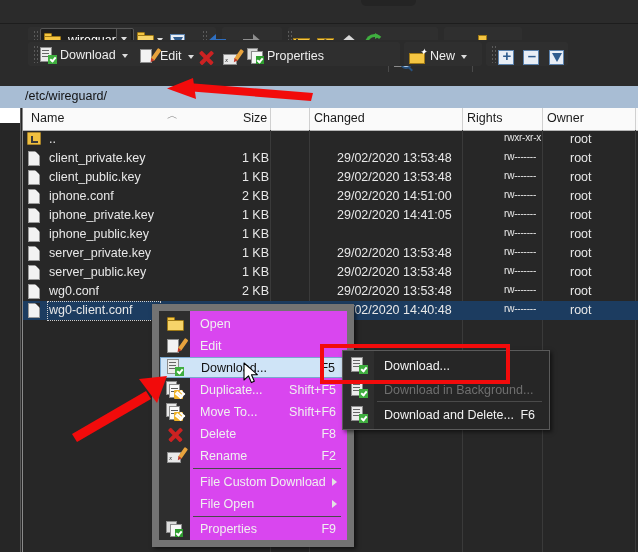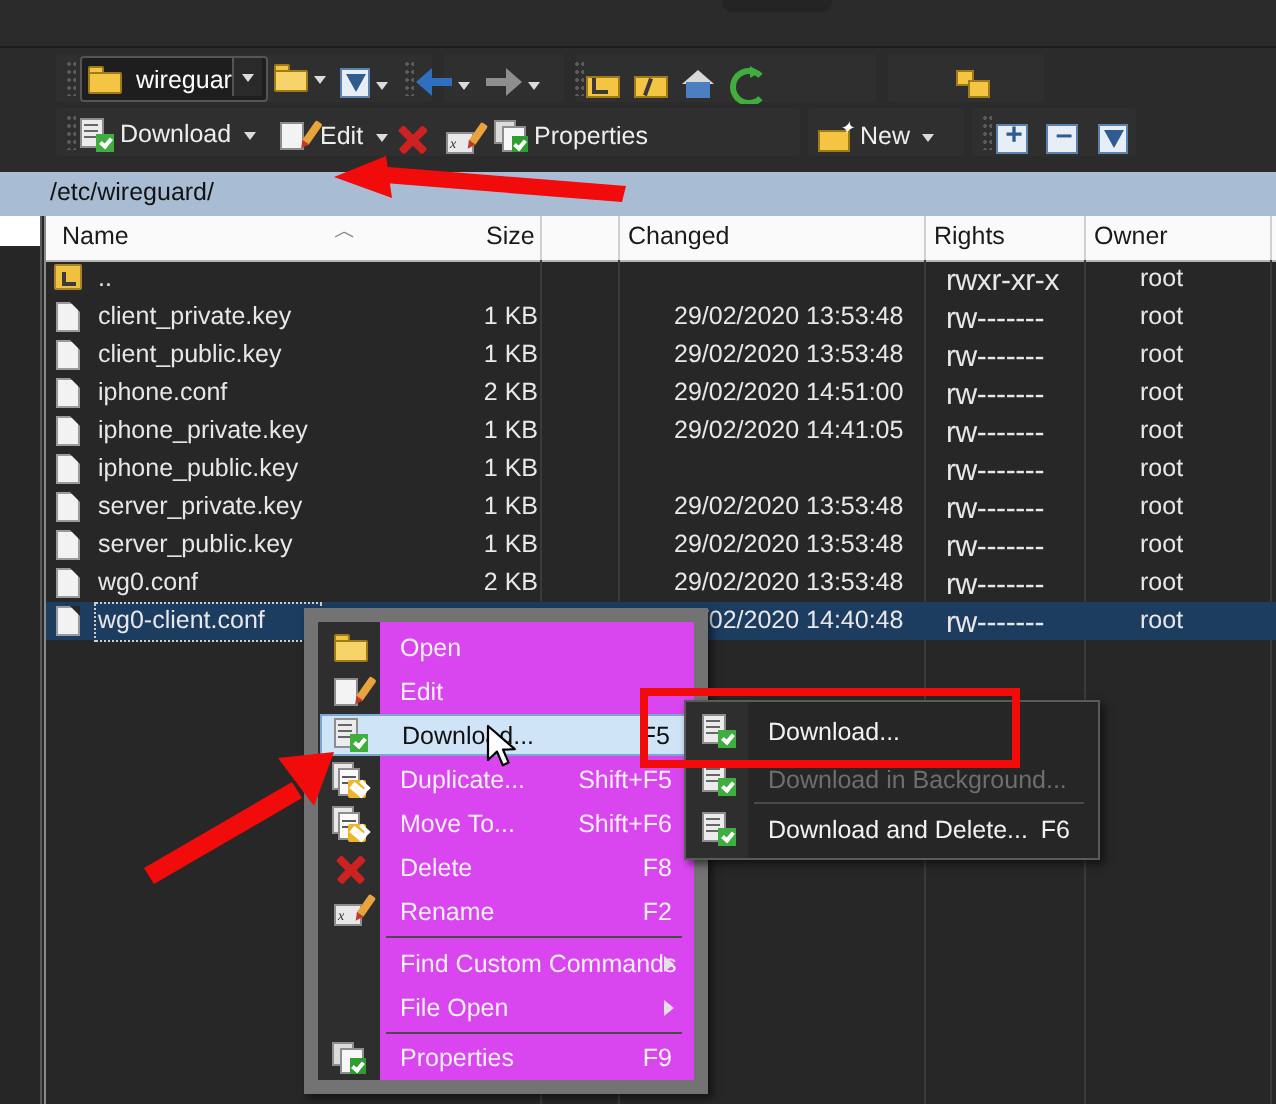--- a/index.html
+++ b/index.html
@@ -15,21 +15,21 @@
   #app{position:absolute;inset:0;width:638px;height:552px;}
 
   
   .topstrip{position:absolute;left:0;top:0;width:638px;height:24px;background:#2b2b2b;}
   .topnub{position:absolute;left:361px;top:-6px;width:55px;height:12px;background:#242424;border-radius:5px;}
   .topline{position:absolute;left:0;top:23px;width:638px;height:1px;background:#1d1d1d;}
 
   
   .toolbar{position:absolute;left:0;height:26px;background:#2b2b2b;}
   .tbrow1{top:25px;width:638px;}
-  .tbrow2{top:52px;width:526px;}
+  .tbrow2{top:40px;width:526px;}
   .tbband{position:absolute;top:2px;height:24px;background:#2f2f2f;border-radius:2px;}
 
   .grip{display:inline-block;width:5px;height:18px;vertical-align:middle;
         background-image:
           radial-gradient(circle,#6a6a6a 0.8px,transparent 1px);
         background-size:3px 4px;opacity:.75;margin:0 2px;}
   .tbitem{position:absolute;display:flex;align-items:center;height:24px;white-space:nowrap;}
   .tblabel{font-size:12.5px;color:#eeeeee;padding:0 3px;}
   .caret{width:0;height:0;border-left:3.5px solid transparent;border-right:3.5px solid transparent;
          border-top:4px solid #dcdcdc;margin:2px 4px 0 3px;}
@@ -56,21 +56,21 @@
   .hdr{position:absolute;left:23px;top:0;width:615px;height:22px;background:#fafafa;border-bottom:1px solid #b6b6b6;}
   .hdrcell{position:absolute;top:3px;font-size:12.5px;color:#1a1a1a;}
   .hdrdiv{position:absolute;top:0;width:1px;height:22px;background:#d0d0d0;}
   .sortmark{position:absolute;left:144px;top:0px;font-size:11px;color:#808080;}
 
   .rows{position:absolute;left:23px;top:22px;width:615px;height:422px;}
   .row{position:absolute;left:0;width:615px;height:19px;}
   .row .nm{position:absolute;left:26px;top:2px;font-size:12.5px;color:#e8e8e8;white-space:nowrap;}
   .row .sz{position:absolute;left:180px;width:66px;text-align:right;top:2px;font-size:12.5px;color:#e8e8e8;}
   .row .ch{position:absolute;left:314px;top:2px;font-size:12.5px;color:#e8e8e8;white-space:nowrap;}
-  .row .rt{position:absolute;left:450px;top:2px;font-size:15px;color:#e8e8e8;white-space:nowrap;letter-spacing:-0.2px;}
+  .row .rt{position:absolute;left:481px;top:2px;font-size:10px;color:#e8e8e8;white-space:nowrap;letter-spacing:-0.2px;}
   .row .ow{position:absolute;left:547px;top:2px;font-size:12.5px;color:#e8e8e8;}
   .row.sel{background:#1c3c60;}
   .row.sel .focusbox{position:absolute;left:24px;top:0px;height:18px;border:1px dotted #cfcfcf;}
 
   .colline{position:absolute;top:0;width:1px;height:422px;background:#3a3a3a;}
 
   
   .ficon{position:absolute;left:5px;top:2px;width:12px;height:15px;background:#f2f2f2;
          border:1px solid #9a9a9a;box-sizing:border-box;}
   .ficon:after{content:"";position:absolute;right:-1px;top:-1px;border-width:0 5px 5px 0;
@@ -571,21 +571,21 @@
           <i class="rx">x</i>
           <i class="rp"></i>
         </span>
       <span class="mlabel">Rename</span>
       <span class="mkey">F2</span>
     </div>
 
     <i class="midiv" style="top:157px;"></i>
 
     <div class="mi" style="top:160px;">
-      <span class="mlabel">Find Custom Commands</span>
+      <span class="mlabel">File Custom Download</span>
       <span class="marrow"></span>
     </div>
 
     <div class="mi" style="top:182px;">
       <span class="mlabel">File Open</span>
       <span class="marrow"></span>
     </div>
 
     <i class="midiv" style="top:205px;"></i>
 

